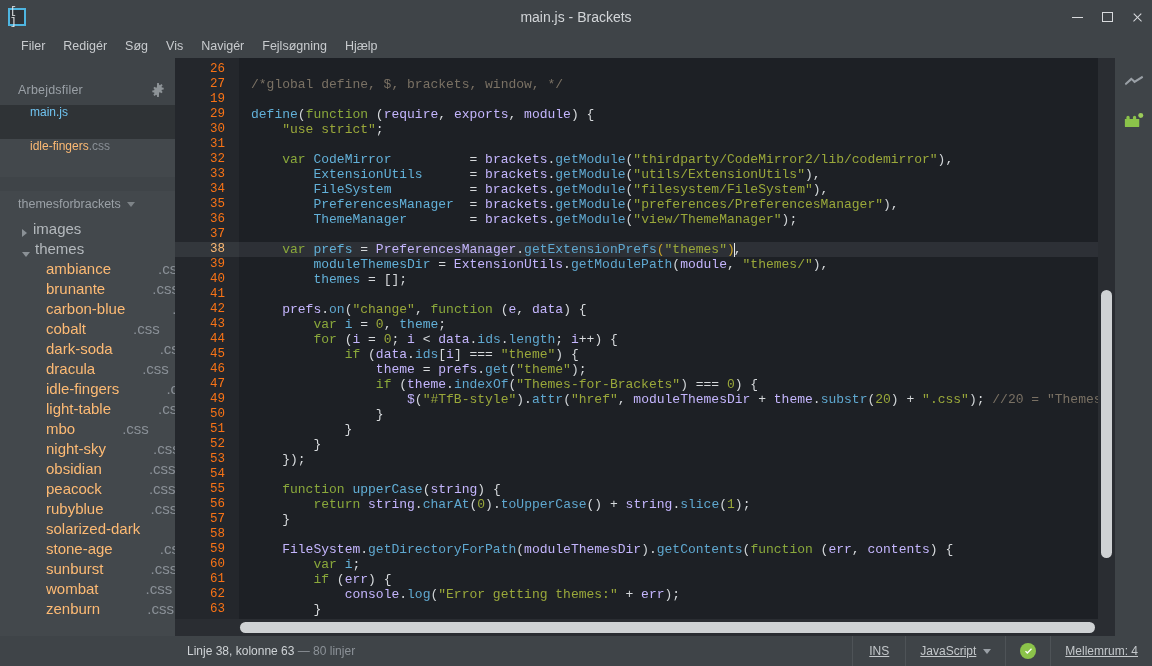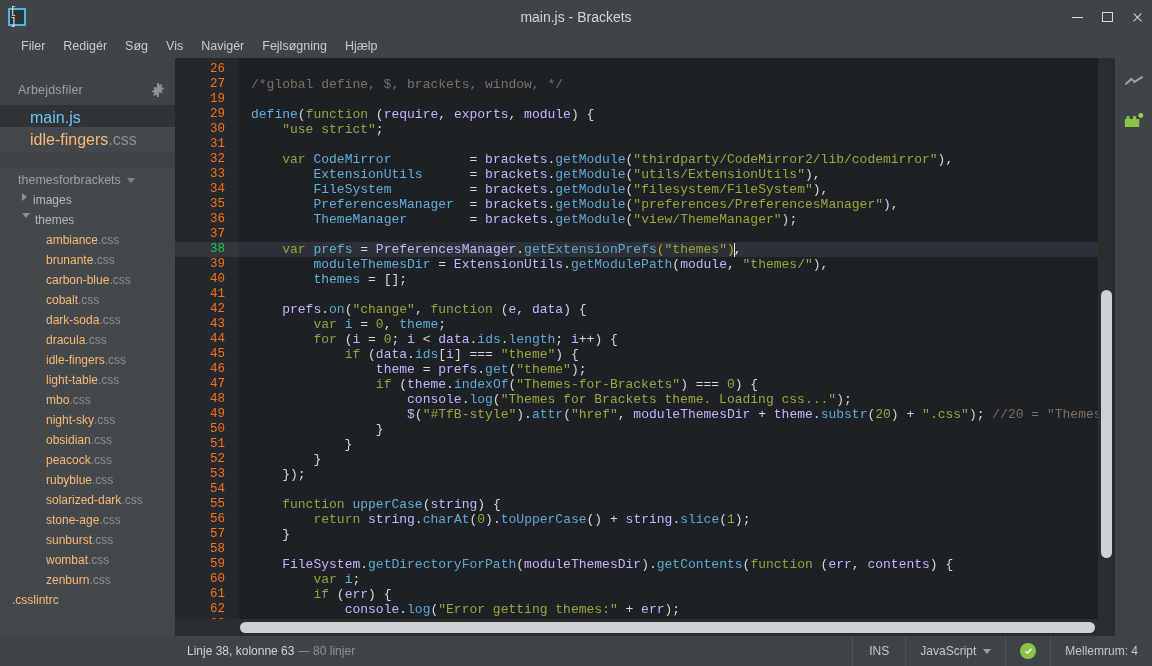--- a/index.html
+++ b/index.html
@@ -74,23 +74,23 @@
     padding: 0 10px 0 18px;
     background: #3f4448;
     margin-top: 17px;
   }
   .wf-title { color: #9aa0a6; font-size: 12.5px; letter-spacing: .2px; }
   .gear { margin-left: auto; width: 14px; height: 14px; position: relative; }
   .gear svg { display: block; }
 
   .wf-list { flex: 0 0 auto; background: #43484c; padding-bottom: 4px; }
   .file-row {
-    height: 22px; display: flex; align-items: flex-end;
+    height: 34px; display: flex; align-items: flex-start;
     padding-left: 30px; position: relative;
-    font-size: 16px; white-space: nowrap;
+    font-size: 12px; white-space: nowrap;
   }
   .file-row.sel { background: #2f3336; }
   .file-row.sel::after {
     content: ""; position: absolute; right: -11px; top: 0;
     border-top: 11px solid transparent; border-bottom: 11px solid transparent;
     border-left: 11px solid #2f3336;
   }
   .fname { color: #fdba74; }
   .file-row.sel .fname { color: #6fc3f0; }
   .fext { color: #8a9097; }
@@ -101,25 +101,25 @@
     height: 26px; flex: 0 0 26px;
     display: flex; align-items: center; padding-left: 18px;
     background: #43484c;
   }
   .proj-name { color: #9aa0a6; font-size: 12.5px; }
   .caret-dn { margin-left: 6px; width: 0; height: 0;
     border-left: 4px solid transparent; border-right: 4px solid transparent; border-top: 5px solid #7d8387; }
 
   .tree { flex: 1 1 auto; background: #43484c; overflow: hidden; }
   .tree-row {
-    height: 20px; display: flex; align-items: flex-start;
-    font-size: 12px; white-space: nowrap; position: relative;
+    height: 20px; display: flex; align-items: flex-end;
+    font-size: 15px; white-space: nowrap; position: relative;
   }
   .tree-row.d1 { padding-left: 22px; }
-  .tree-row.d2 { padding-left: 46px; }
+  .tree-row.d2 { padding-left: 46px; gap: 47px; }
   .tree-row.d0 { padding-left: 12px; }
   .tw-closed { width: 0; height: 0; margin-right: 6px; flex: 0 0 auto;
     border-top: 4px solid transparent; border-bottom: 4px solid transparent; border-left: 5px solid #8b9196; }
   .tw-open { width: 0; height: 0; margin-right: 5px; flex: 0 0 auto;
     border-left: 4px solid transparent; border-right: 4px solid transparent; border-top: 5px solid #8b9196; }
   .folder-name { color: #b4b9bd; }
 
   
   .editor-wrap { flex: 1 1 auto; position: relative; background: #1d2025; overflow: hidden; min-width: 0; }
   .gutter-bg {
@@ -131,21 +131,21 @@
     font-family: "Liberation Mono", monospace; font-size: 13px; line-height: 15px;
     padding-top: 4px;
   }
   .cline { display: flex; height: 15px; white-space: pre; position: relative; }
   .cline.active { background: #2d3036; }
   .cline.active .ln { background: #33373c; }
   .ln {
     width: 64px; flex: 0 0 64px; text-align: right; padding-right: 14px;
     color: #f97316; font-size: 12.5px;
   }
-  .cline.active .ln { color: #22c55e; }
+  .cline.active .ln { color: #fdba74; }
   .ctxt { padding-left: 12px; color: #dcdfe2; }
 
   
   .t-com  { color: #7a7164; }
   .t-kw   { color: #8aa83b; }
   .t-str  { color: #9aa83a; }
   .t-var  { color: #c4b5fd; }
   .t-def  { color: #62b0d8; }
   .t-prop { color: #5fa8d0; }
   .t-num  { color: #9aa83a; }
@@ -184,21 +184,21 @@
     background: #3f4448;
     display: flex; align-items: center;
     font-size: 12px; color: #c4c8cb;
   }
   .sb-left { width: 175px; flex: 0 0 175px; height: 100%; background: #3f4448; }
   .sb-cursor { padding-left: 12px; color: #cfd3d6; white-space: nowrap; }
   .sb-dim { color: #8c9298; }
   .sb-right { margin-left: auto; display: flex; align-items: center; height: 100%; }
   .sb-cell {
     height: 100%; display: flex; align-items: center; padding: 0 14px;
-    border-left: 1px solid #4e5357; white-space: nowrap; color: #c4c8cb;
+    border-left: 1px solid #4e5357; white-space: nowrap; color: #c4c8cb; text-decoration: underline;
   }
   .sb-cell.ins { padding: 0 16px; }
   .lang-caret { margin-left: 7px; width: 0; height: 0;
     border-left: 4px solid transparent; border-right: 4px solid transparent; border-top: 5px solid #9aa0a6; }
   .ok-badge {
     width: 16px; height: 16px; border-radius: 50%; background: #8bc34a;
     display: flex; align-items: center; justify-content: center;
   }
   .ok-badge svg { display: block; }
 </style>
@@ -338,23 +338,20 @@
             <span class="fname">sunburst</span>
             <span class="fext">.css</span>
           </div>
           <div class="tree-row d2">
             <span class="fname">wombat</span>
             <span class="fext">.css</span>
           </div>
           <div class="tree-row d2">
             <span class="fname">zenburn</span>
             <span class="fext">.css</span>
-          </div>
-          <div class="tree-row d0">
-            <span class="fname">.csslintrc</span>
           </div>
         </div>
     </div>
 
     <div class="editor-wrap">
       <div class="gutter-bg"></div>
       <div class="code-area" id="code-area">
           <div class="cline"><div class="ln">26</div></div>
           <div class="cline"><div class="ln">27</div><div class="ctxt"><span class="t-com">/*global define, $, brackets, window, */</span></div></div>
           <div class="cline"><div class="ln">19</div><div class="ctxt"></div></div>
@@ -370,21 +367,20 @@
           <div class="cline active"><div class="ln">38</div><div class="ctxt"><span class="t-plain">    </span><span class="t-kw">var</span><span class="t-plain"> </span><span class="t-def">prefs</span><span class="t-plain"> = </span><span class="t-var">PreferencesManager</span><span class="t-plain">.</span><span class="t-prop">getExtensionPrefs</span><span class="t-brk">(</span><span class="t-str">"themes"</span><span class="t-brk">)</span><span class="cursor"></span><span class="t-plain">,</span></div></div>
           <div class="cline"><div class="ln">39</div><div class="ctxt"><span class="t-plain">        </span><span class="t-def">moduleThemesDir</span><span class="t-plain"> = </span><span class="t-var">ExtensionUtils</span><span class="t-plain">.</span><span class="t-prop">getModulePath</span><span class="t-punc">(</span><span class="t-var">module</span><span class="t-plain">, </span><span class="t-str">"themes/"</span><span class="t-punc">)</span><span class="t-plain">,</span></div></div>
           <div class="cline"><div class="ln">40</div><div class="ctxt"><span class="t-plain">        </span><span class="t-def">themes</span><span class="t-plain"> = [];</span></div></div>
           <div class="cline"><div class="ln">41</div><div class="ctxt"></div></div>
           <div class="cline"><div class="ln">42</div><div class="ctxt"><span class="t-plain">    </span><span class="t-var">prefs</span><span class="t-plain">.</span><span class="t-prop">on</span><span class="t-punc">(</span><span class="t-str">"change"</span><span class="t-plain">, </span><span class="t-kw">function</span><span class="t-plain"> (</span><span class="t-var">e</span><span class="t-plain">, </span><span class="t-var">data</span><span class="t-plain">) {</span></div></div>
           <div class="cline"><div class="ln">43</div><div class="ctxt"><span class="t-plain">        </span><span class="t-kw">var</span><span class="t-plain"> </span><span class="t-def">i</span><span class="t-plain"> = </span><span class="t-num">0</span><span class="t-plain">, </span><span class="t-def">theme</span><span class="t-plain">;</span></div></div>
           <div class="cline"><div class="ln">44</div><div class="ctxt"><span class="t-plain">        </span><span class="t-kw">for</span><span class="t-plain"> (</span><span class="t-var">i</span><span class="t-plain"> = </span><span class="t-num">0</span><span class="t-plain">; </span><span class="t-var">i</span><span class="t-plain"> &lt; </span><span class="t-var">data</span><span class="t-plain">.</span><span class="t-prop">ids</span><span class="t-plain">.</span><span class="t-prop">length</span><span class="t-plain">; </span><span class="t-var">i</span><span class="t-plain">++) {</span></div></div>
           <div class="cline"><div class="ln">45</div><div class="ctxt"><span class="t-plain">            </span><span class="t-kw">if</span><span class="t-plain"> (</span><span class="t-var">data</span><span class="t-plain">.</span><span class="t-prop">ids</span><span class="t-plain">[</span><span class="t-var">i</span><span class="t-plain">] === </span><span class="t-str">"theme"</span><span class="t-plain">) {</span></div></div>
           <div class="cline"><div class="ln">46</div><div class="ctxt"><span class="t-plain">                </span><span class="t-var">theme</span><span class="t-plain"> = </span><span class="t-var">prefs</span><span class="t-plain">.</span><span class="t-prop">get</span><span class="t-punc">(</span><span class="t-str">"theme"</span><span class="t-punc">)</span><span class="t-plain">;</span></div></div>
           <div class="cline"><div class="ln">47</div><div class="ctxt"><span class="t-plain">                </span><span class="t-kw">if</span><span class="t-plain"> (</span><span class="t-var">theme</span><span class="t-plain">.</span><span class="t-prop">indexOf</span><span class="t-punc">(</span><span class="t-str">"Themes-for-Brackets"</span><span class="t-punc">)</span><span class="t-plain"> === </span><span class="t-num">0</span><span class="t-plain">) {</span></div></div>
-          <div class="cline"><div class="ln">48</div><div class="ctxt"><span class="t-plain">                    </span><span class="t-var">console</span><span class="t-plain">.</span><span class="t-prop">log</span><span class="t-punc">(</span><span class="t-str">"Themes for Brackets theme. Loading css..."</span><span class="t-punc">)</span><span class="t-plain">;</span></div></div>
           <div class="cline"><div class="ln">49</div><div class="ctxt"><span class="t-plain">                    </span><span class="t-var">$</span><span class="t-punc">(</span><span class="t-str">"#TfB-style"</span><span class="t-punc">)</span><span class="t-plain">.</span><span class="t-prop">attr</span><span class="t-punc">(</span><span class="t-str">"href"</span><span class="t-plain">, </span><span class="t-var">moduleThemesDir</span><span class="t-plain"> + </span><span class="t-var">theme</span><span class="t-plain">.</span><span class="t-prop">substr</span><span class="t-punc">(</span><span class="t-num">20</span><span class="t-punc">)</span><span class="t-plain"> + </span><span class="t-str">".css"</span><span class="t-punc">)</span><span class="t-plain">; </span><span class="t-com">//20 = "Themes-for-Brackets"</span></div></div>
           <div class="cline"><div class="ln">50</div><div class="ctxt"><span class="t-plain">                }</span></div></div>
           <div class="cline"><div class="ln">51</div><div class="ctxt"><span class="t-plain">            }</span></div></div>
           <div class="cline"><div class="ln">52</div><div class="ctxt"><span class="t-plain">        }</span></div></div>
           <div class="cline"><div class="ln">53</div><div class="ctxt"><span class="t-plain">    });</span></div></div>
           <div class="cline"><div class="ln">54</div><div class="ctxt"></div></div>
           <div class="cline"><div class="ln">55</div><div class="ctxt"><span class="t-plain">    </span><span class="t-kw">function</span><span class="t-plain"> </span><span class="t-def">upperCase</span><span class="t-plain">(</span><span class="t-var">string</span><span class="t-plain">) {</span></div></div>
           <div class="cline"><div class="ln">56</div><div class="ctxt"><span class="t-plain">        </span><span class="t-kw">return</span><span class="t-plain"> </span><span class="t-var">string</span><span class="t-plain">.</span><span class="t-prop">charAt</span><span class="t-punc">(</span><span class="t-num">0</span><span class="t-punc">)</span><span class="t-plain">.</span><span class="t-prop">toUpperCase</span><span class="t-plain">() + </span><span class="t-var">string</span><span class="t-plain">.</span><span class="t-prop">slice</span><span class="t-punc">(</span><span class="t-num">1</span><span class="t-punc">)</span><span class="t-plain">;</span></div></div>
           <div class="cline"><div class="ln">57</div><div class="ctxt"><span class="t-plain">    }</span></div></div>
           <div class="cline"><div class="ln">58</div><div class="ctxt"></div></div>

